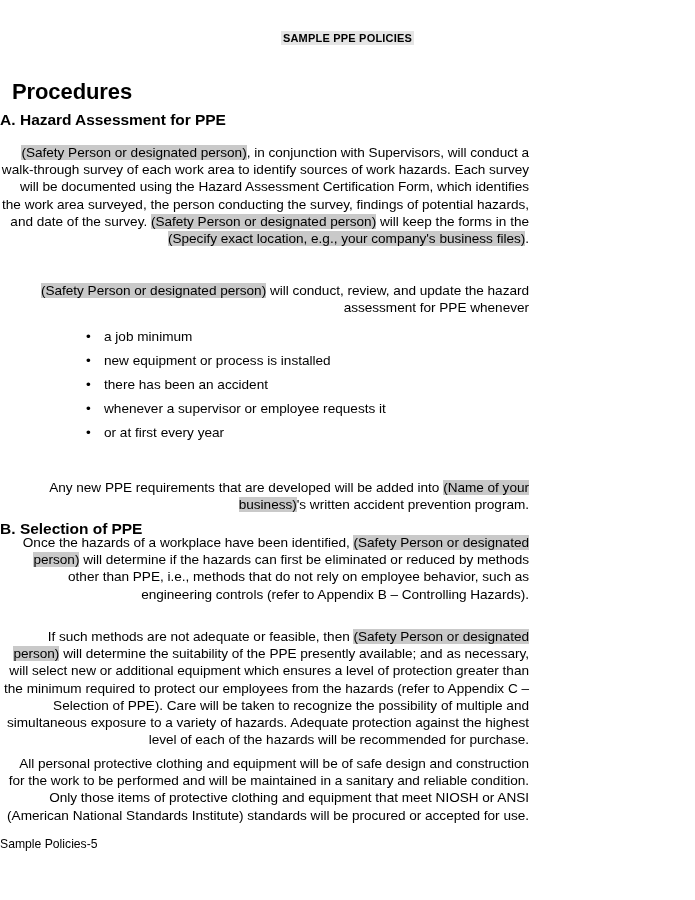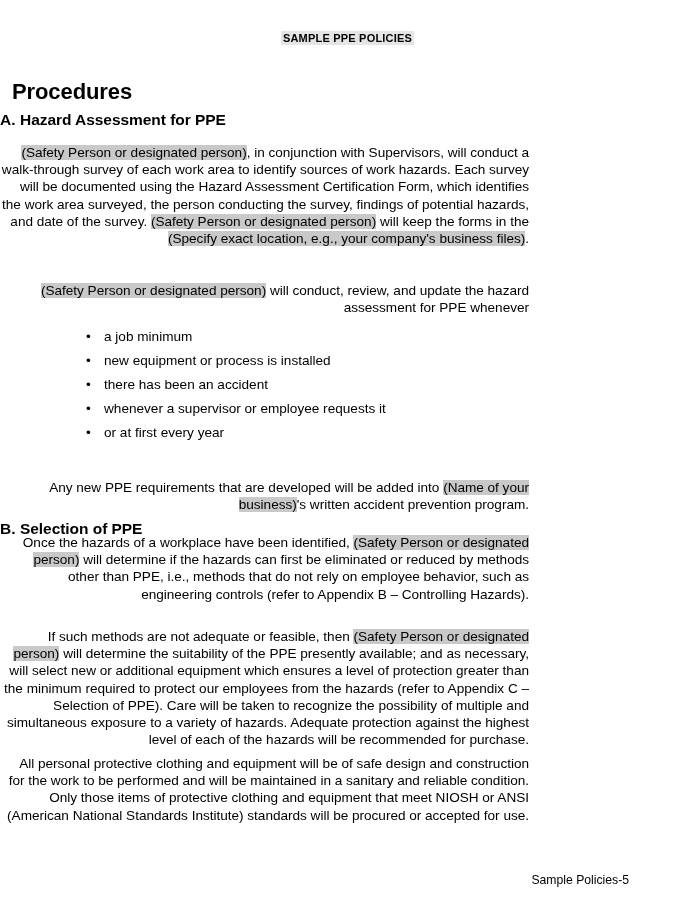--- a/index.html
+++ b/index.html
@@ -98,24 +98,24 @@
     font-size: 13.6px;
     line-height: 17.2px;
   }
   #par-3 { position: absolute; top: 443px; left: 0; width: 529px; margin-top: 36px; }
   #heading-b { position: absolute; top: 519px; left: 0; }
   #par-4 { position: absolute; top: 534px; left: 0; width: 529px; }
   #par-5 { position: absolute; top: 628px; left: 0; width: 529px; }
   #par-6 { position: absolute; top: 755px; left: 0; width: 529px; }
   .footer {
     position: absolute;
-    top: 872px;
+    top: 836px;
     left: 0;
     width: 629px;
-    text-align: right;
+    text-align: left;
     font-size: 12.2px;
     line-height: 16px;
   }
 </style>
 </head>
 <body>
 
 <div class="page">
 
   <div class="running-header">

